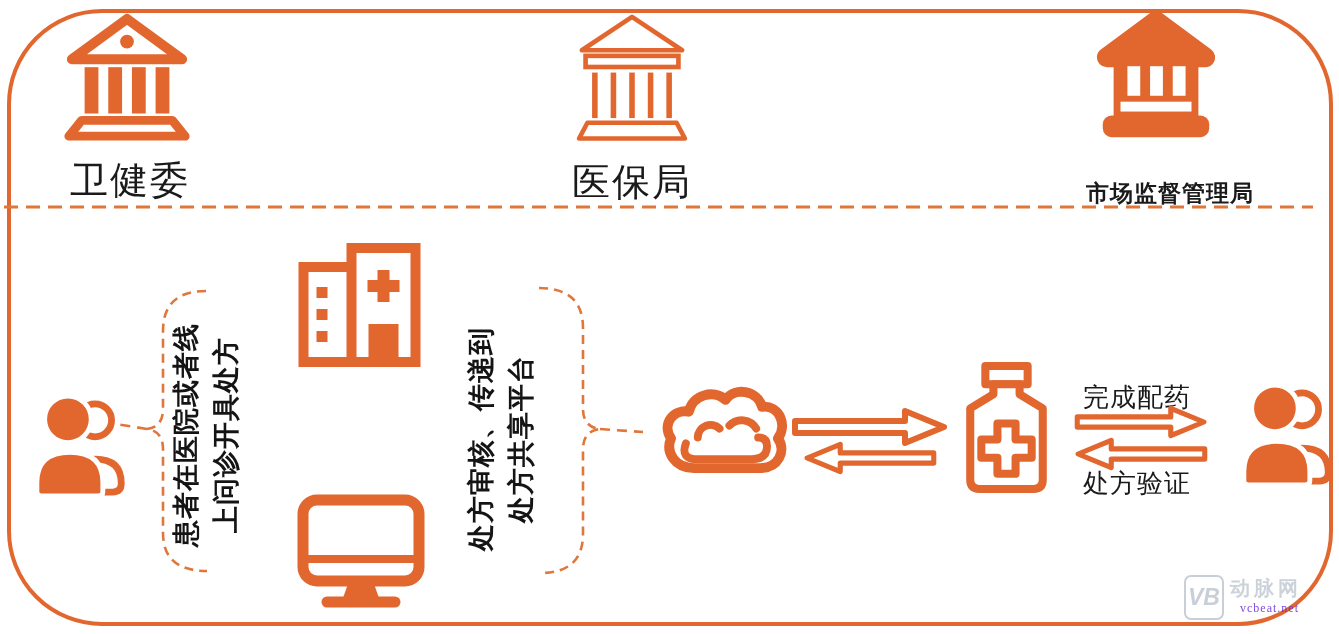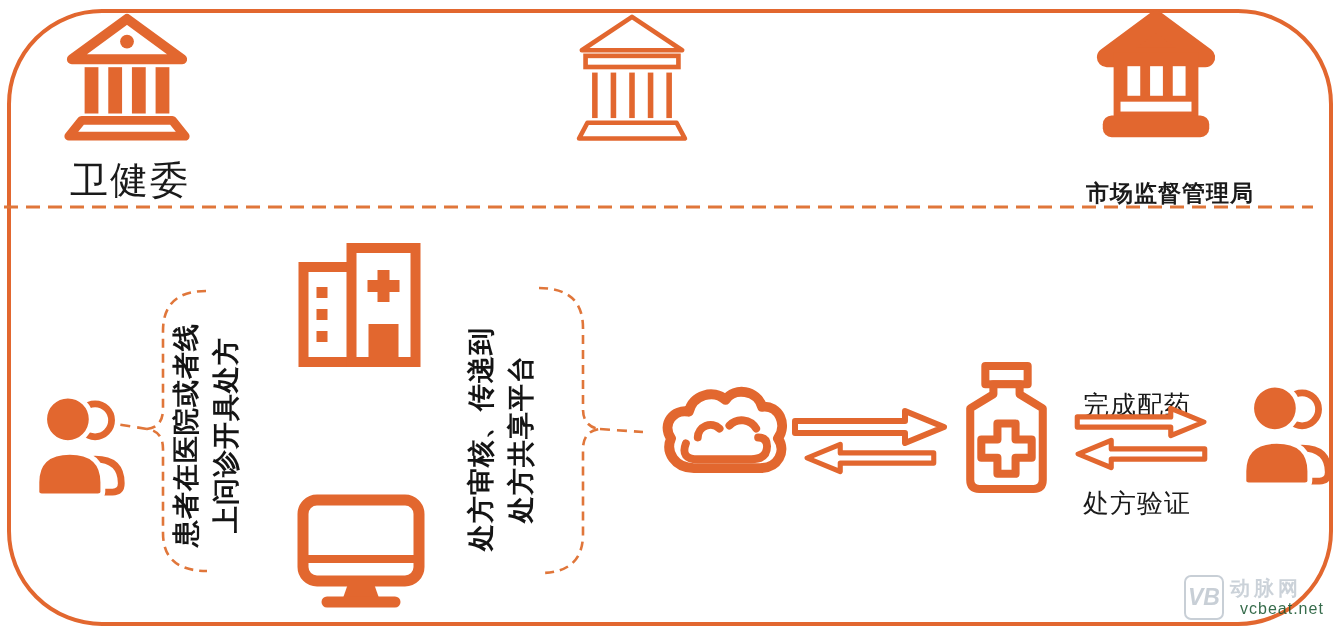--- a/index.html
+++ b/index.html
@@ -33,21 +33,21 @@
   .overlay { position:absolute; left:0; top:0; pointer-events:none; }
 
   .wm { position:absolute; left:1184px; top:575px; display:flex; gap:6px; opacity:0.85; }
   .wm-box {
     width:36px; height:41px; border:2px solid #bfc7d0; border-radius:7px;
     color:#bfc7d0; font-weight:bold; font-style:italic; font-size:23px;
     display:flex; align-items:center; justify-content:center;
   }
   .wm-col { display:flex; flex-direction:column; }
   .wm-brand { color:#c3cbd3; font-size:20px; font-weight:bold; letter-spacing:4px; line-height:26px; }
-  .wm-site  { color:#14532d; font-size:16px; letter-spacing:1px; line-height:15px; padding-left:10px; }
+  .wm-site  { color:#6d28d9; font-size:12px; letter-spacing:1px; line-height:15px; padding-left:10px;font-family:Liberation Serif, serif; }
 </style>
 </head>
 <body>
 
 <div class="canvas">
 
   <div class="frame"></div>
 
   <div class="abs" style="left:58px; top:8px;">
     <svg width="138" height="144" viewBox="0 0 140 146">
@@ -71,20 +71,21 @@
       <g stroke="#E2672F" stroke-width="6">
         <line x1="30" y1="68" x2="30" y2="117"></line>
         <line x1="50" y1="68" x2="50" y2="117"></line>
         <line x1="70" y1="68" x2="70" y2="117"></line>
         <line x1="90" y1="68" x2="90" y2="117"></line>
         <line x1="110" y1="68" x2="110" y2="117"></line>
       </g>
       <path d="M22,122 L118,122 L127,139 L13,139 Z" fill="none" stroke="#E2672F" stroke-width="5" stroke-linejoin="round"></path>
     </svg>
   </div>
+  <div class="agency-label big" style="left:537px; top:157px; width:190px;">医保局</div>
 
   <div class="abs" style="left:1087px; top:8px;">
     <svg width="138" height="144" viewBox="0 0 140 146">
       <path d="M70,13 L120,50 L20,50 Z" fill="#E2672F" stroke="#E2672F" stroke-width="20" stroke-linejoin="round"></path>
       <rect x="27" y="45" width="86" height="66" fill="#E2672F"></rect>
       <rect x="16" y="109" width="108" height="22" rx="9" fill="#E2672F"></rect>
       <g fill="#ffffff">
         <rect x="41" y="59" width="13" height="30"></rect>
         <rect x="64" y="59" width="13" height="30"></rect>
         <rect x="87" y="59" width="13" height="30"></rect>
@@ -169,35 +170,35 @@
 
 
   <div class="abs" style="left:956px; top:361px;">
     <svg width="101" height="137" viewBox="0 0 100 136">
       <rect x="29" y="5" width="42" height="18" fill="#ffffff" stroke="#E2672F" stroke-width="8" stroke-linejoin="round"></rect>
       <path d="M37,23 L63,23 L63,33 L86,47 L86,118 Q86,127 77,127 L23,127 Q14,127 14,118 L14,47 L37,33 Z" fill="#ffffff" stroke="#E2672F" stroke-width="8" stroke-linejoin="round"></path>
       <path d="M41,62 L59,62 L59,78 L75,78 L75,96 L59,96 L59,112 L41,112 L41,96 L25,96 L25,78 L41,78 Z" fill="#ffffff" stroke="#E2672F" stroke-width="8" stroke-linejoin="round"></path>
     </svg>
   </div>
 
-  <div class="arrow-label" style="left:1037px; top:388px;text-align:center;">完成配药</div>
+  <div class="arrow-label" style="left:1037px; top:380px;text-align:center;">完成配药</div>
 
   <div class="abs" style="left:1063px; top:405px;">
     <svg width="156" height="34" viewBox="0 0 156 40">
       <polygon points="3,14 113,14 113,4 152,20 113,36 113,26 3,26" fill="#ffffff" stroke="#E2672F" stroke-width="6" stroke-linejoin="round"></polygon>
     </svg>
   </div>
 
   <div class="abs" style="left:1062px; top:437px;">
     <svg width="158" height="34" viewBox="0 0 156 40">
       <polygon points="153,14 43,14 43,4 4,20 43,36 43,26 153,26" fill="#ffffff" stroke="#E2672F" stroke-width="6" stroke-linejoin="round"></polygon>
     </svg>
   </div>
 
-  <div class="arrow-label" style="left:1037px; top:486px;">处方验证</div>
+  <div class="arrow-label" style="left:1037px; top:466px;">处方验证</div>
 
   <div class="abs" style="left:1240px; top:380px;">
     <svg width="97" height="109" viewBox="0 0 100 112">
       <circle cx="64" cy="30" r="17" fill="none" stroke="#E2672F" stroke-width="7"></circle>
       <path d="M47,103 L47,92 Q47,70 64,70 Q91,70 91,95 Q91,104 82,104 L74,104" fill="none" stroke="#E2672F" stroke-width="7" stroke-linecap="round"></path>
       <circle cx="36" cy="29" r="24" fill="#E2672F" stroke="#ffffff" stroke-width="5"></circle>
       <path d="M4,104 L4,94 Q4,63 38,63 Q72,63 72,94 L72,104 Q72,108 67,108 L9,108 Q4,108 4,104 Z" fill="#E2672F" stroke="#ffffff" stroke-width="5"></path>
     </svg>
   </div>
 

